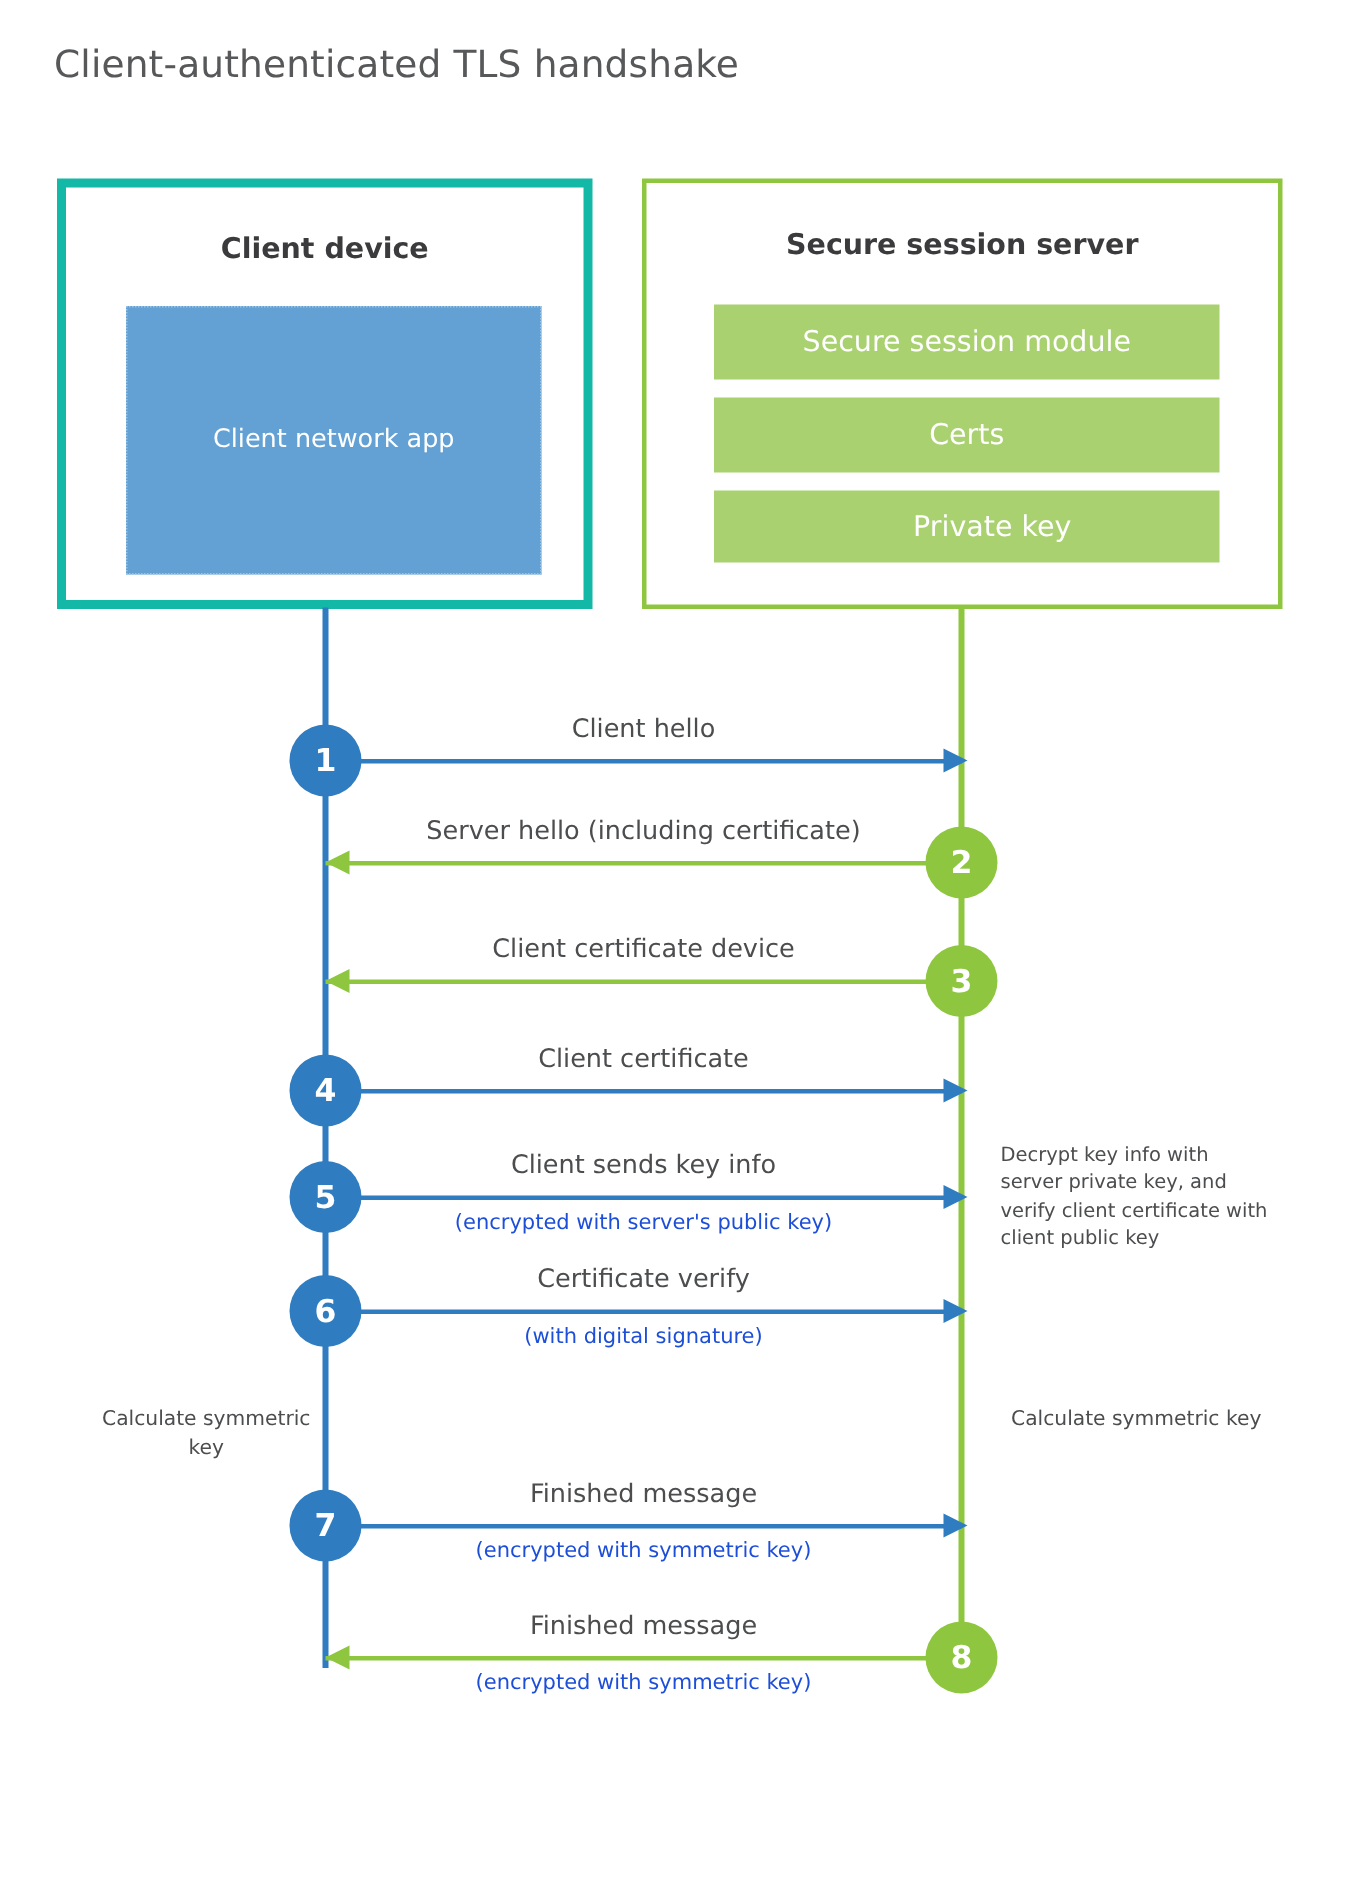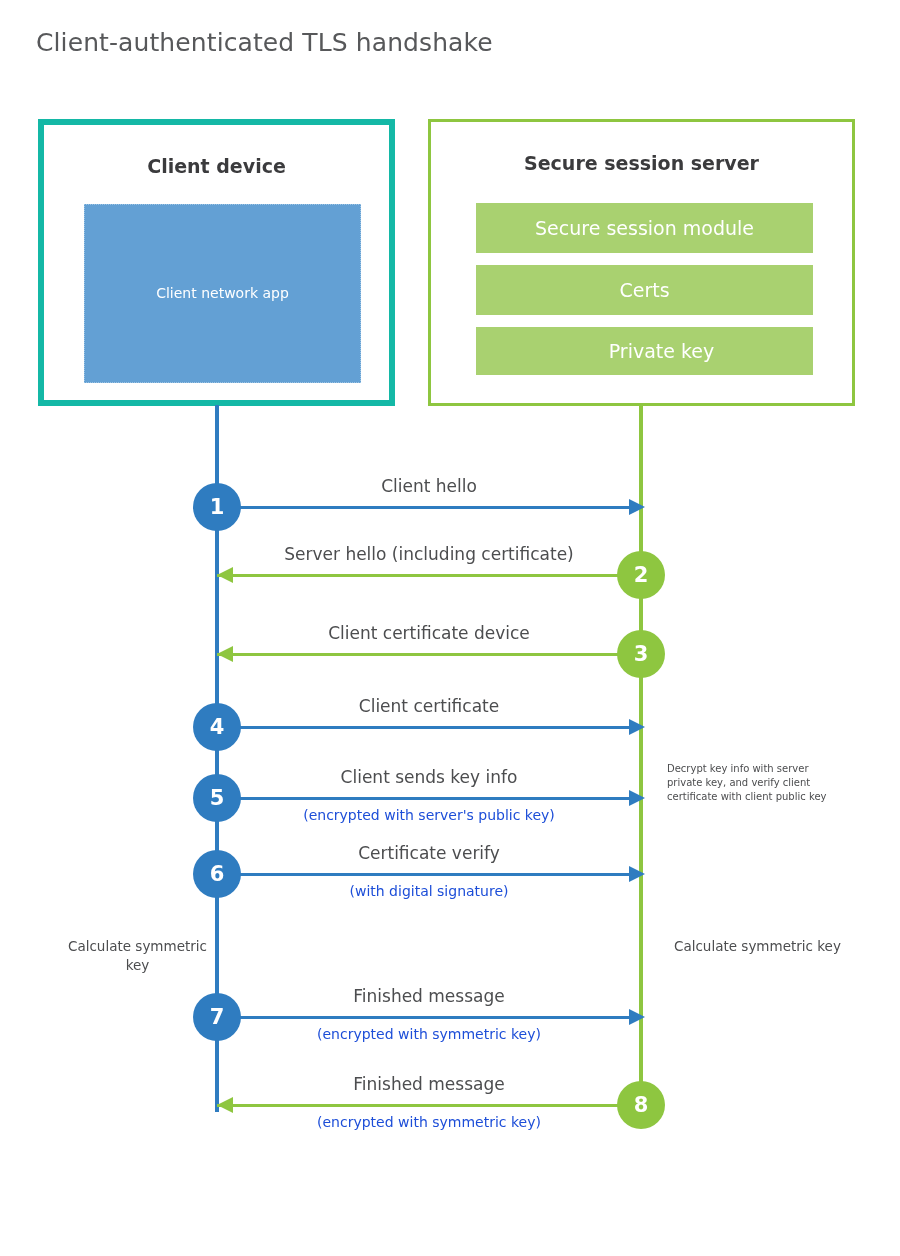--- a/index.html
+++ b/index.html
@@ -68,21 +68,21 @@
     width: 277px;
     height: 179px;
     background: #63a0d4;
     border: 1px dotted #9cc4e4;
     box-sizing: border-box;
     display: flex;
     align-items: center;
     justify-content: center;
     text-align: center;
     color: #ffffff;
-    font-size: 14px;
+    font-size: 17px;
     line-height: 1.28;
     font-weight: 400;
   }
 
   
   .server-bar {
     position: absolute;
     left: 45px;
     width: 337px;
     height: 50px;
@@ -196,21 +196,21 @@
     text-align: center;
     font-size: 14px;
     color: #1d4ed8;
     top: 9px;
     white-space: nowrap;
   }
 
   
   .side-note {
     position: absolute;
-    font-size: 10px;
+    font-size: 13px;
     line-height: 1.42;
     color: #4c4d4f;
   }
   #note-decrypt {
     left: 667px;
     top: 762px;
     width: 180px;
     text-align: left;
   }
   #note-calc-client {

